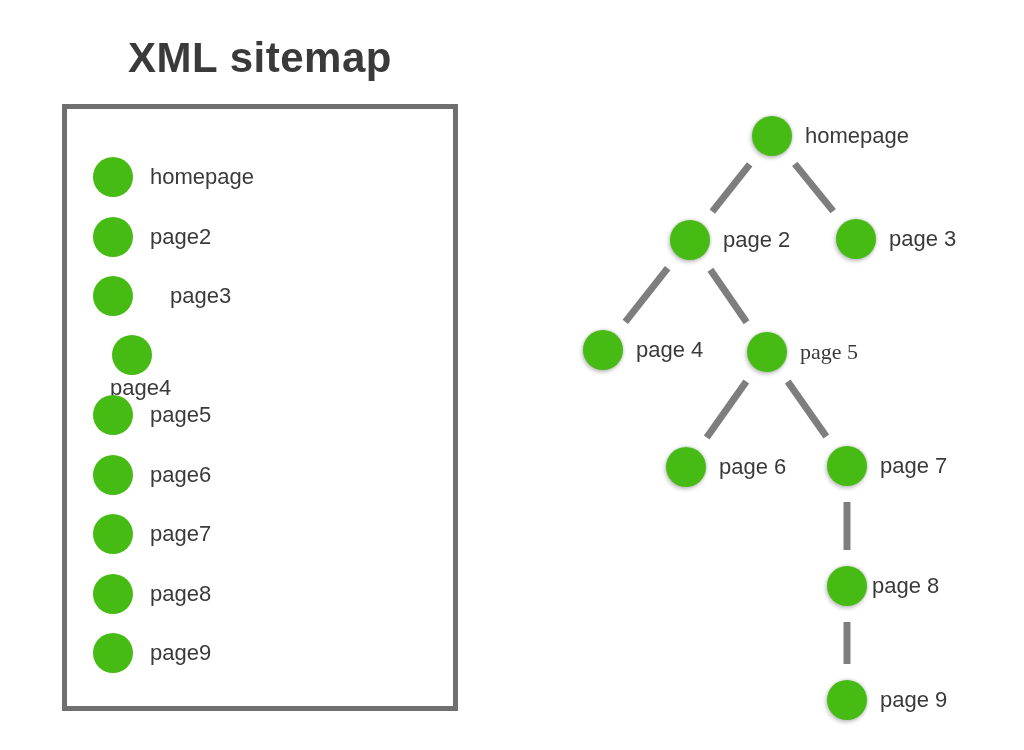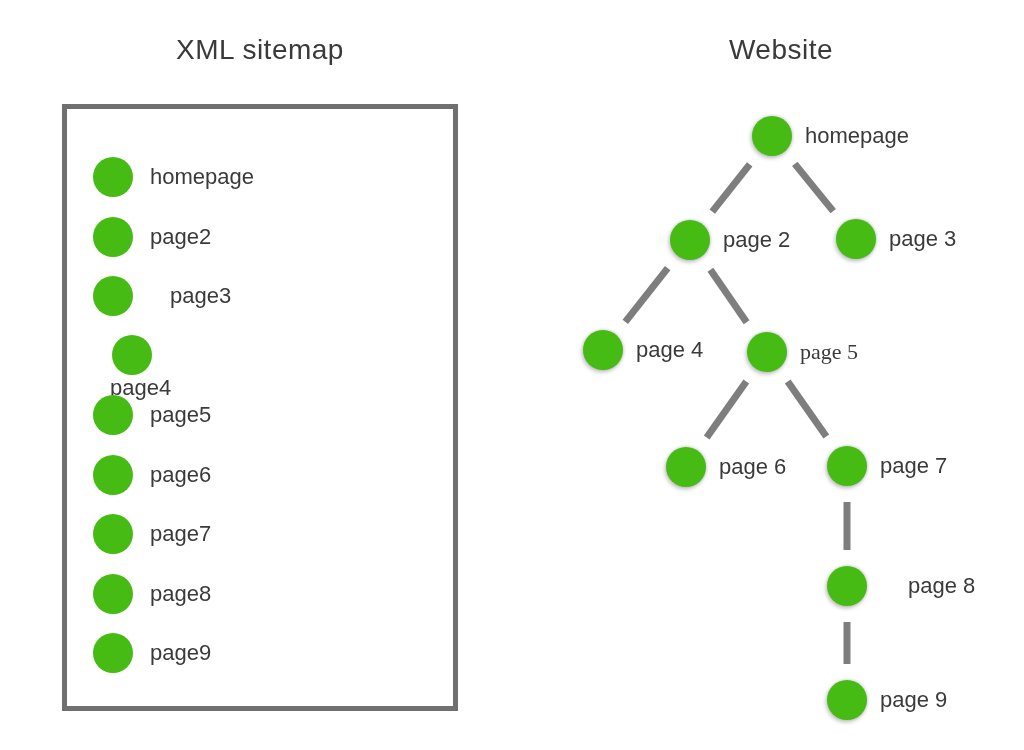--- a/index.html
+++ b/index.html
@@ -19,22 +19,22 @@
     position:relative;
     width:1024px;
     height:750px;
     background:var(--bg);
     overflow:hidden;
   }
   .panel-title{
     position:absolute;
     top:34px;
     margin:0;
-    font-size:28px;
-    font-weight:400;
+    font-size:42px;
+    font-weight:700;
     text-align:center;
     color:var(--text);
     letter-spacing:0.5px;
   }
   .panel-title.left{ left:62px;  width:396px; }
   .panel-title.right{ left:635px; width:292px; }
   .sitemap-box{
     position:absolute;
     left:62px;
     top:104px;
@@ -88,21 +88,20 @@
     white-space:nowrap;
   }
 </style>
 </head>
 <body>
 
 <div class="canvas">
 
   <h1 class="panel-title left">XML sitemap</h1>
 
-  <h1 class="panel-title right">Website</h1>
 
   <div class="sitemap-box"></div>
 
   <div>
       <div class="list-row" style="top: 156px;">
         <span class="dot"></span>
         <span class="row-label">homepage</span>
       </div>
       <div class="list-row" style="top: 215.5px;">
         <span class="dot"></span>
@@ -158,18 +157,18 @@
       <div class="tree-label" style="left: 889px; top: 224px;">page 3</div>
       <div class="tree-dot" style="left: 583px; top: 330px;"></div>
       <div class="tree-label" style="left: 636px; top: 335px;">page 4</div>
       <div class="tree-dot" style="left: 747px; top: 332px;"></div>
       <div class="tree-label" style="left: 800px; top: 337px; font-family: Liberation Serif, serif;">page 5</div>
       <div class="tree-dot" style="left: 666px; top: 447px;"></div>
       <div class="tree-label" style="left: 719px; top: 452px;">page 6</div>
       <div class="tree-dot" style="left: 827px; top: 446px;"></div>
       <div class="tree-label" style="left: 880px; top: 451px;">page 7</div>
       <div class="tree-dot" style="left: 827px; top: 566px;"></div>
-      <div class="tree-label" style="left: 908px; top: 571px;">page 8</div>
+      <div class="tree-label" style="left: 872px; top: 571px;">page 8</div>
       <div class="tree-dot" style="left: 827px; top: 680px;"></div>
       <div class="tree-label" style="left: 880px; top: 685px;">page 9</div>
     </div>
 
 </div>
 
 </body></html>

